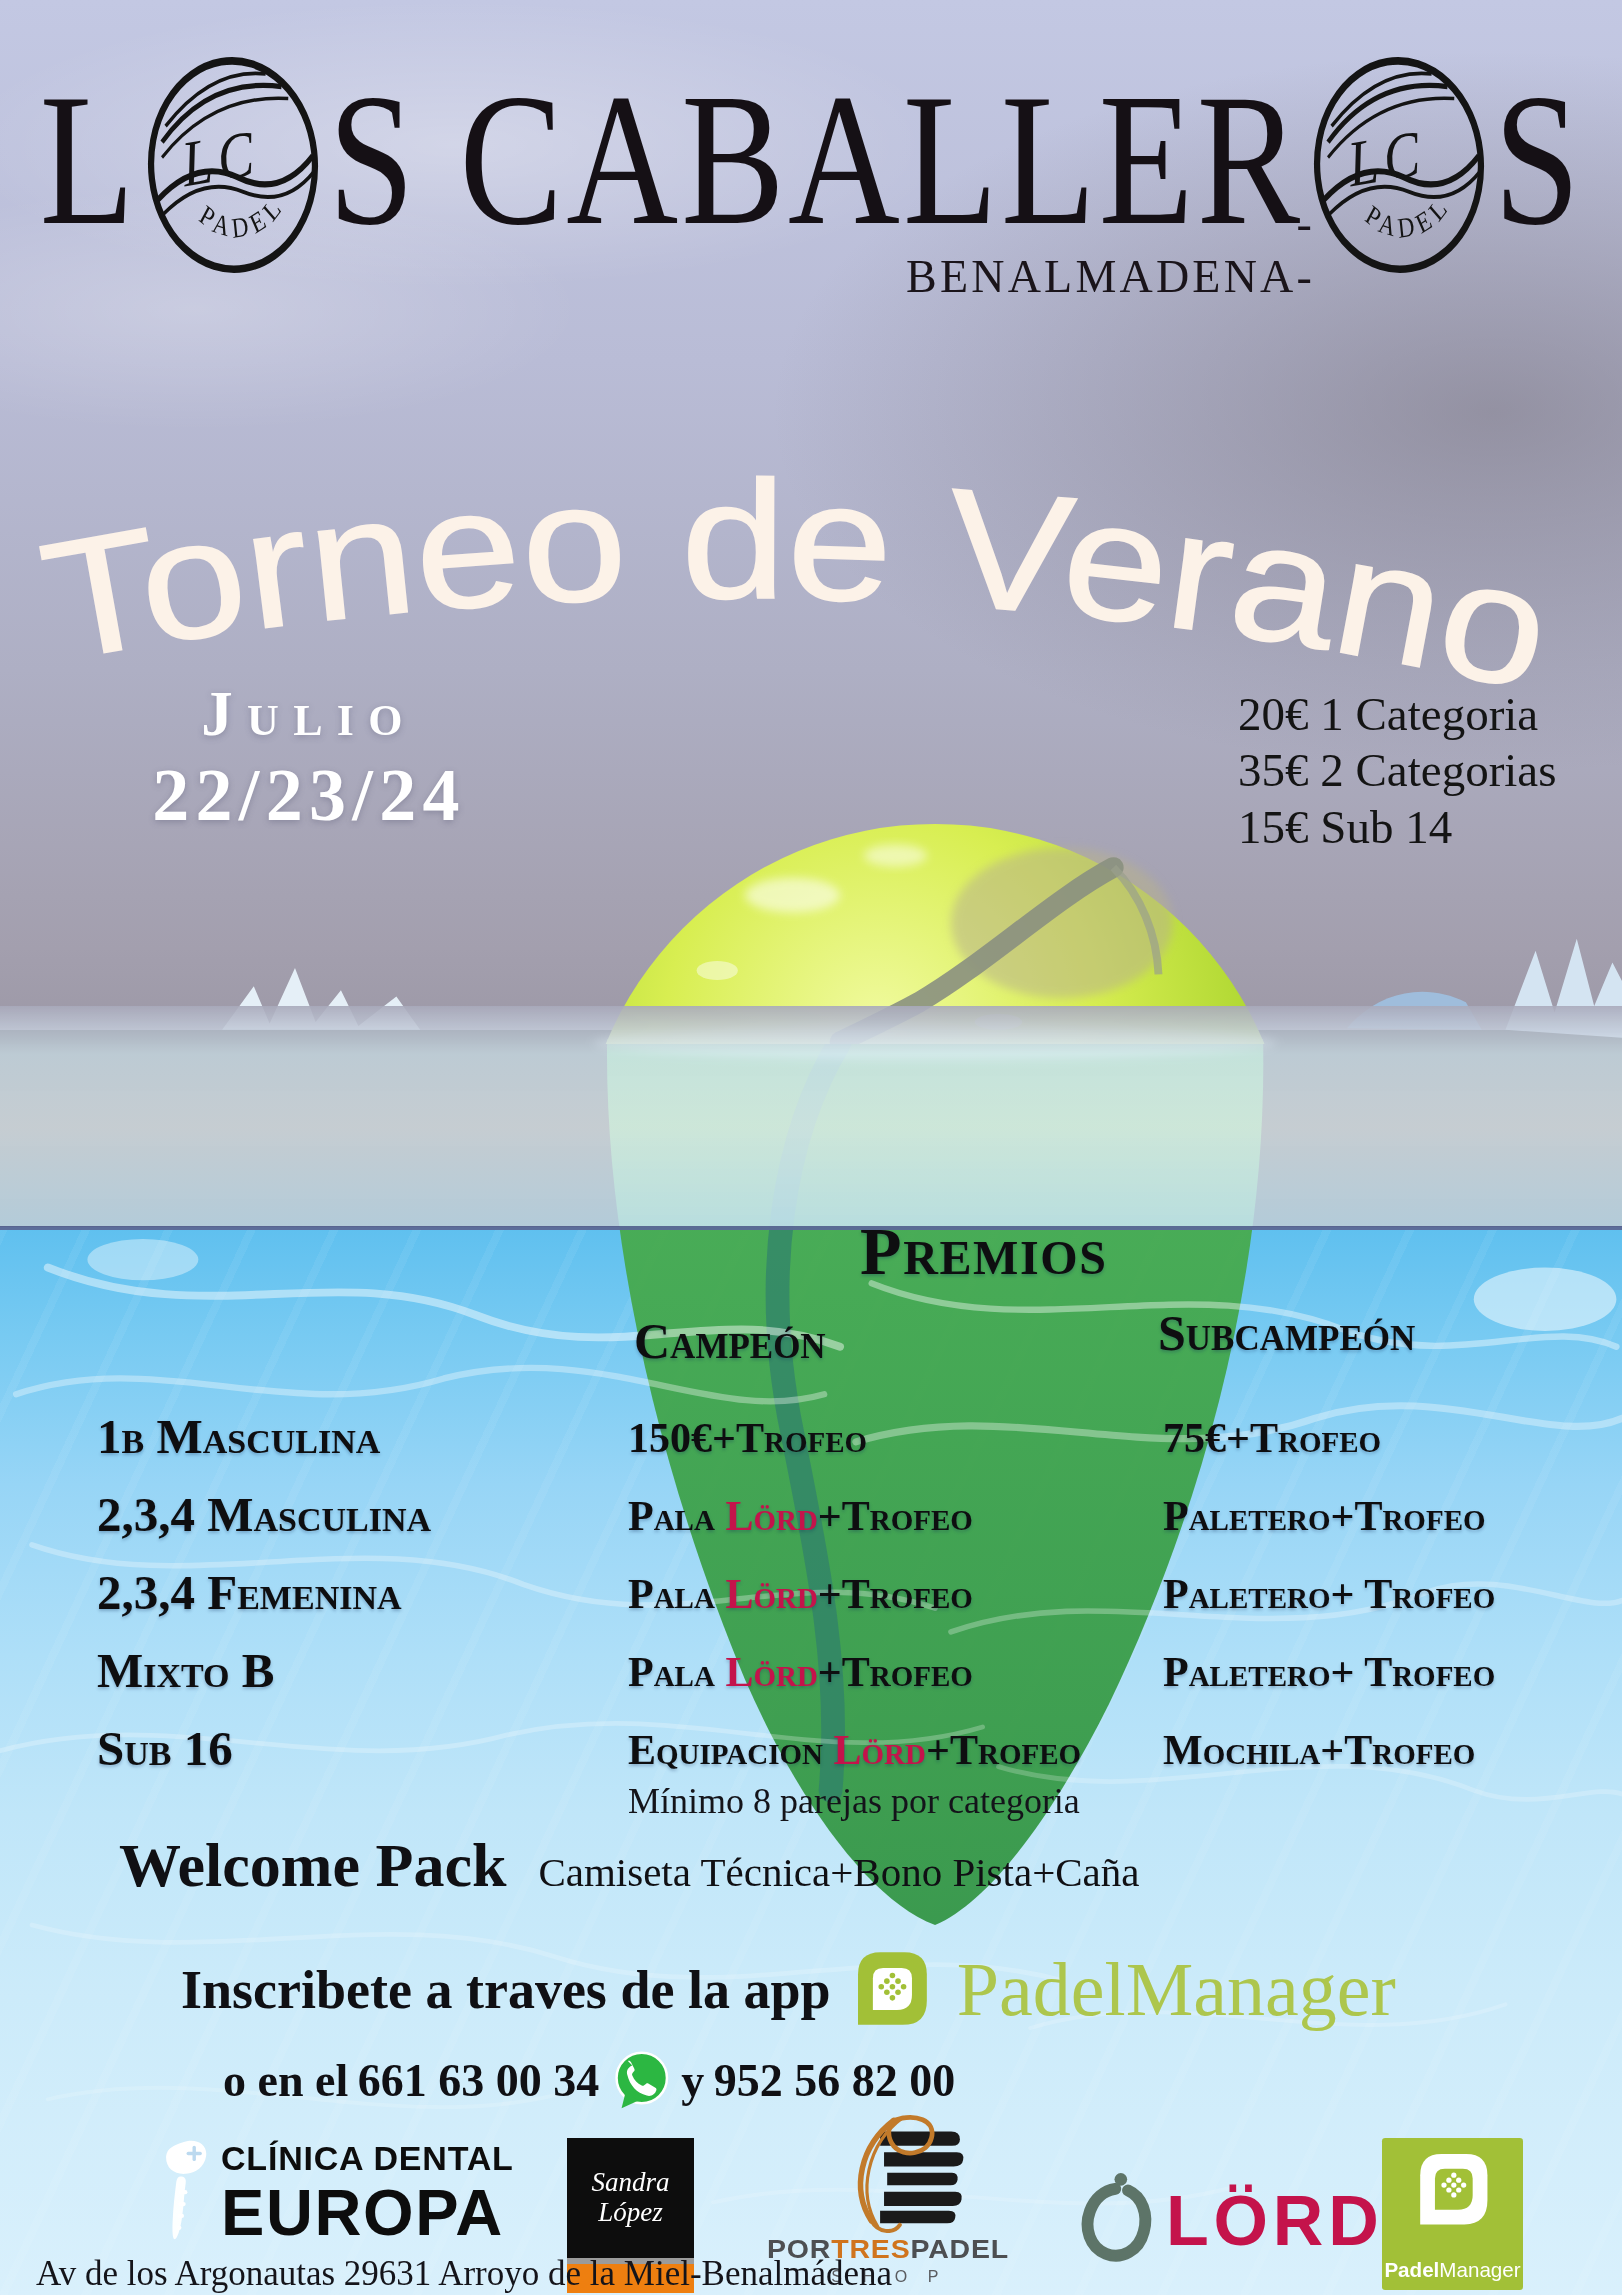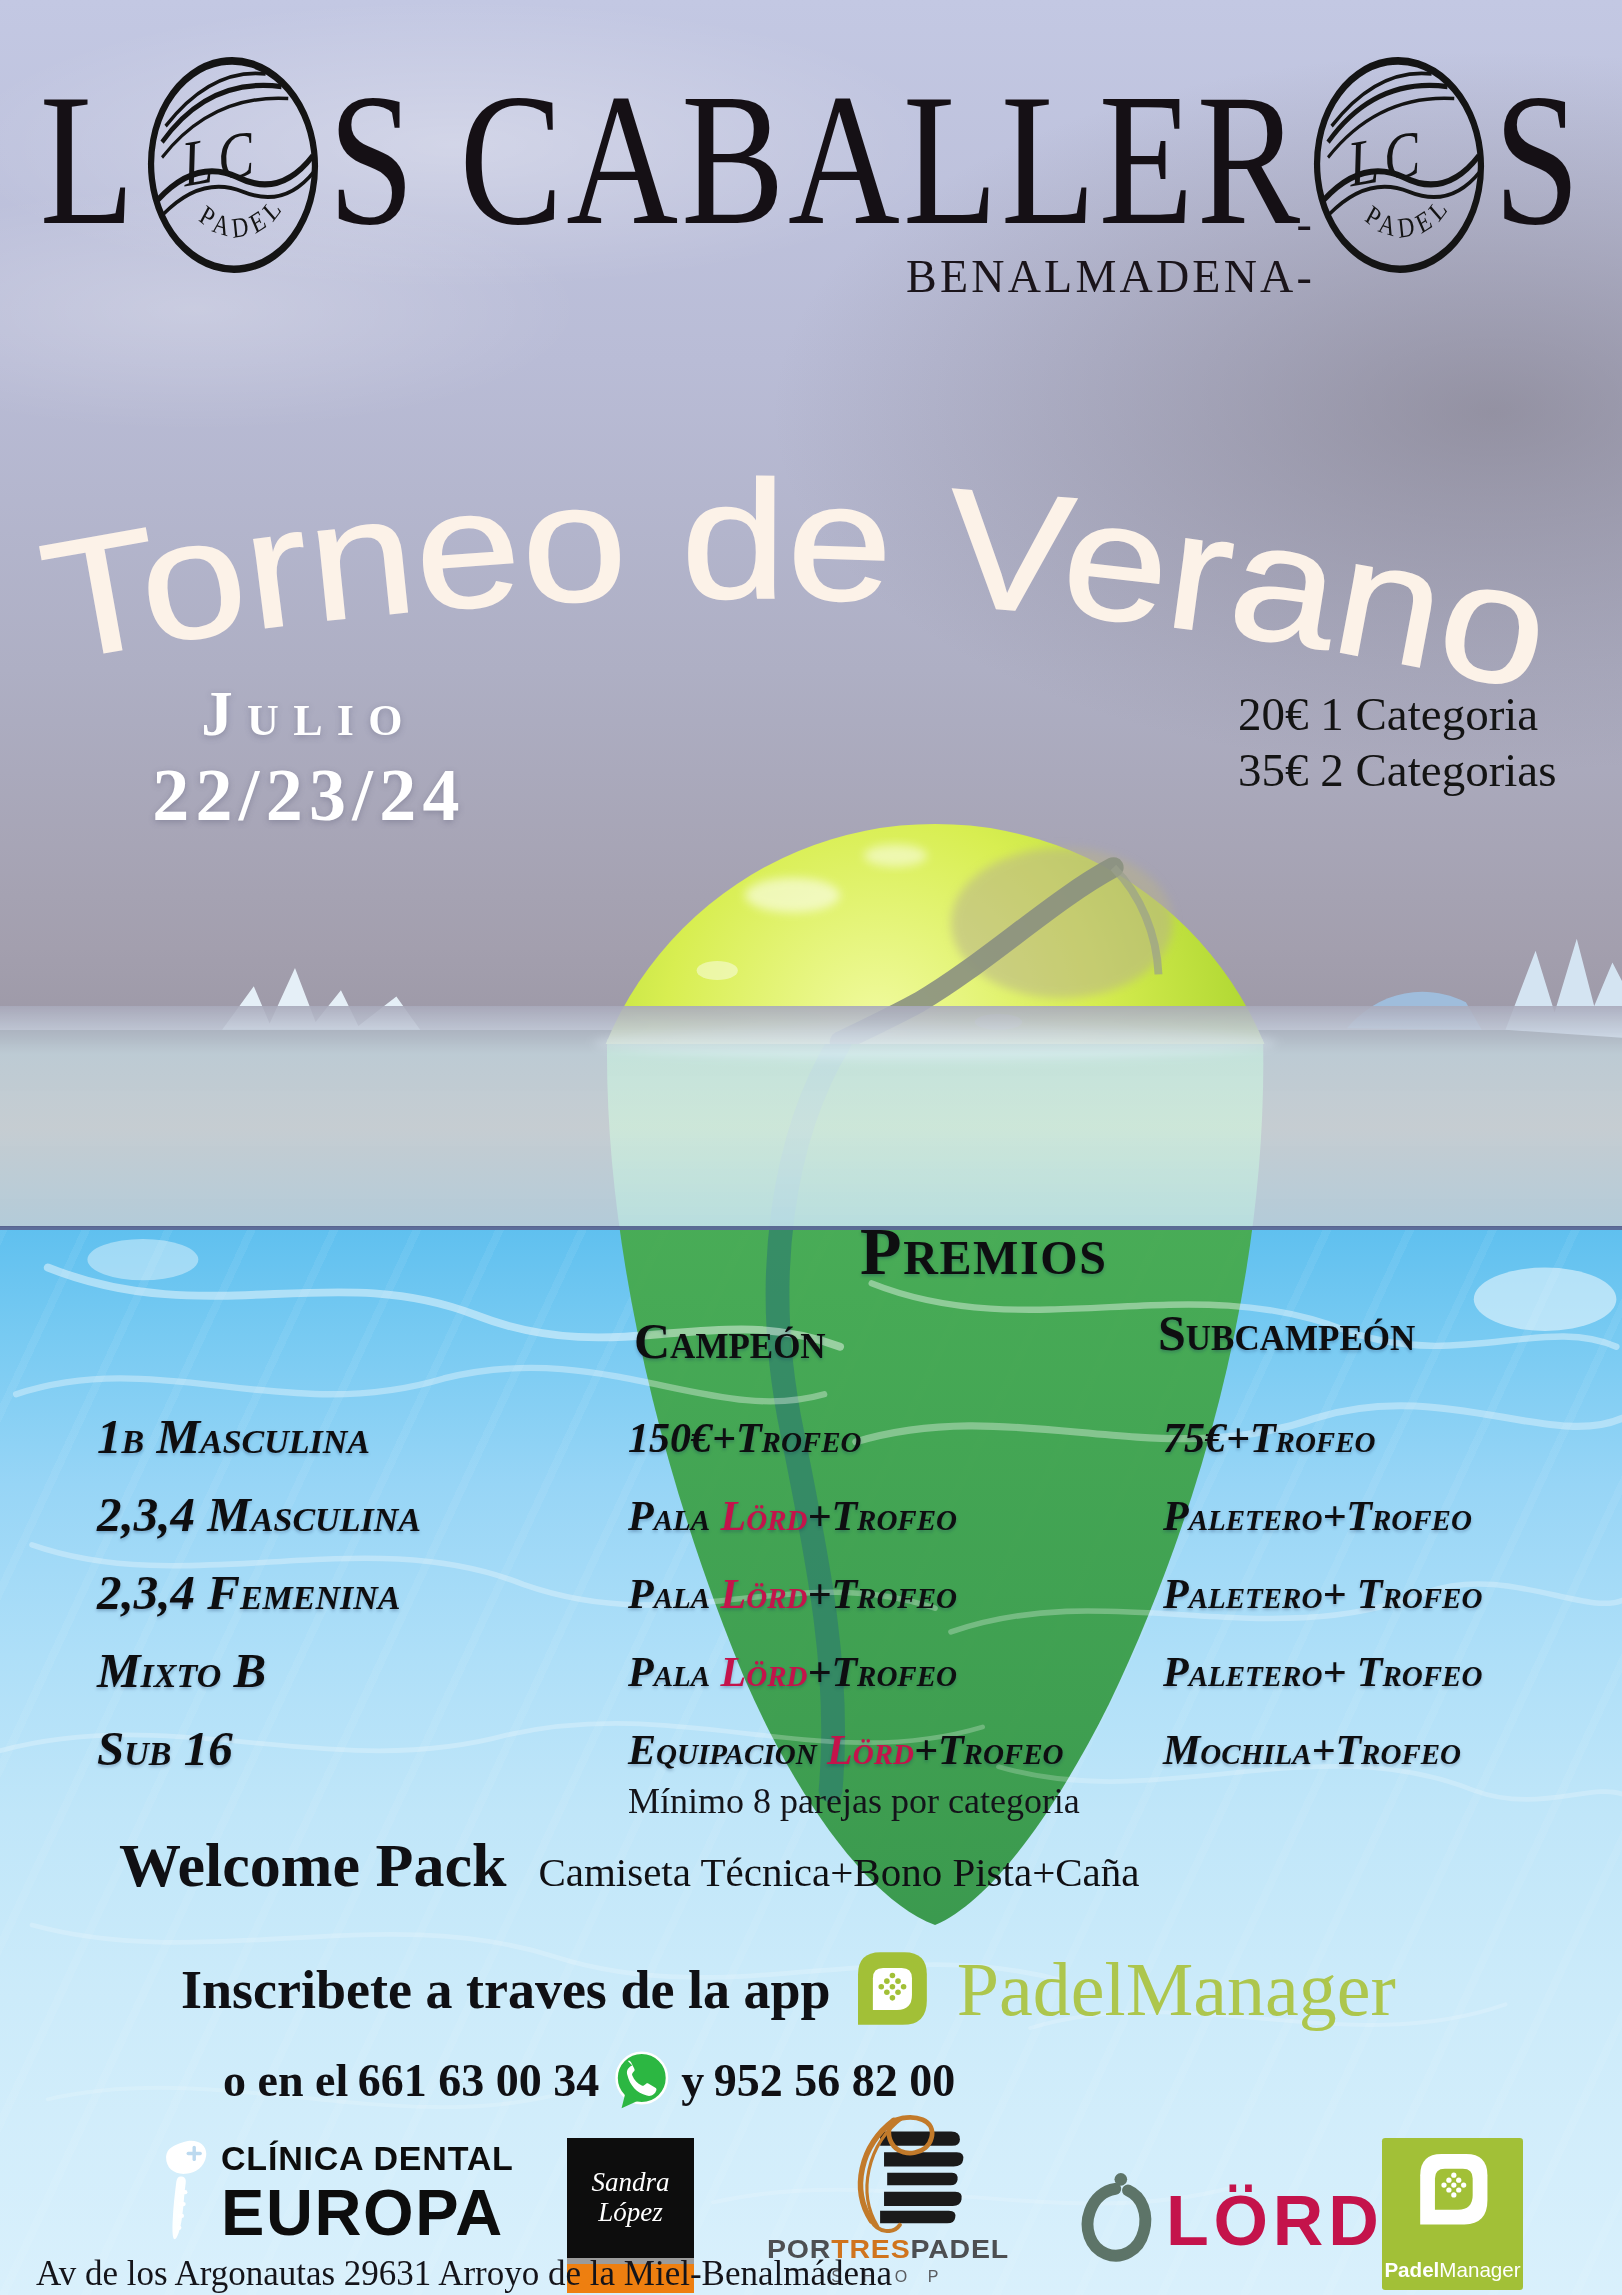--- a/index.html
+++ b/index.html
@@ -42,21 +42,21 @@
   .dates .days{font-size:74px;letter-spacing:6.3px;margin-top:1.6px;}
   .fees{position:absolute;left:1238px;top:686px;z-index:6;font-size:47px;
     line-height:1.2;color:#141414;}
   
   .sc{font-variant-caps:small-caps;font-weight:bold;color:#0e0e10;
       text-shadow:0 2.4px 3.2px rgba(10,40,90,.28);}
   .h-categorias{position:absolute;left:93px;top:1219px;font-size:68px;letter-spacing:1.6px;z-index:6;}
   .h-premios{position:absolute;left:860px;top:1212px;font-size:68px;letter-spacing:1.6px;z-index:6;}
   .h-campeon{position:absolute;left:634px;top:1312px;font-size:50px;z-index:6;}
   .h-subcampeon{position:absolute;left:1158px;top:1304px;font-size:50px;z-index:6;}
-  .prize-table{position:absolute;left:0;top:1397px;width:1554px;z-index:6;font-style:italic;}
+  .prize-table{position:absolute;left:0;top:1397px;width:1554px;z-index:6;}
   .t-row{position:relative;height:78px;}
   .t-row .cat{position:absolute;left:97px;top:11px;font-size:49px;}
   .t-row .champ{position:absolute;left:628px;top:17.4px;font-size:42px;}
   .t-row .runner{position:absolute;left:1163px;top:17.4px;font-size:42px;}
   .seg.accent{color:var(--accent);}
   .table-note{position:absolute;left:628px;top:1780px;font-size:36px;color:#14141a;z-index:6;}
   
   .welcome{position:absolute;left:119px;top:1830px;z-index:6;display:flex;
     align-items:baseline;gap:32px;color:#101014;}
   .welcome .wp{font-size:62px;font-weight:bold;}
@@ -216,20 +216,21 @@
     </text>
   </svg>
 
   <div class="dates">
     <div class="month">Julio</div>
     <div class="days">22/23/24</div>
   </div>
   <div class="fees">
     <div>20€ 1 Categoria</div>
     <div>35€ 2 Categorias</div>
+    <div>15€ Sub 14</div>
   </div>
 
   <div class="h-premios sc">Premios</div>
   <div class="h-campeon sc">Campeón</div>
   <div class="h-subcampeon sc">Subcampeón</div>
   <div class="prize-table" id="prizeTable">
       <div class="t-row">
         <span class="cat sc"><span class="seg">1b Masculina</span></span>
         <span class="champ sc"><span class="seg">150€+Trofeo</span></span>
         <span class="runner sc"><span class="seg">75€+Trofeo</span></span>

